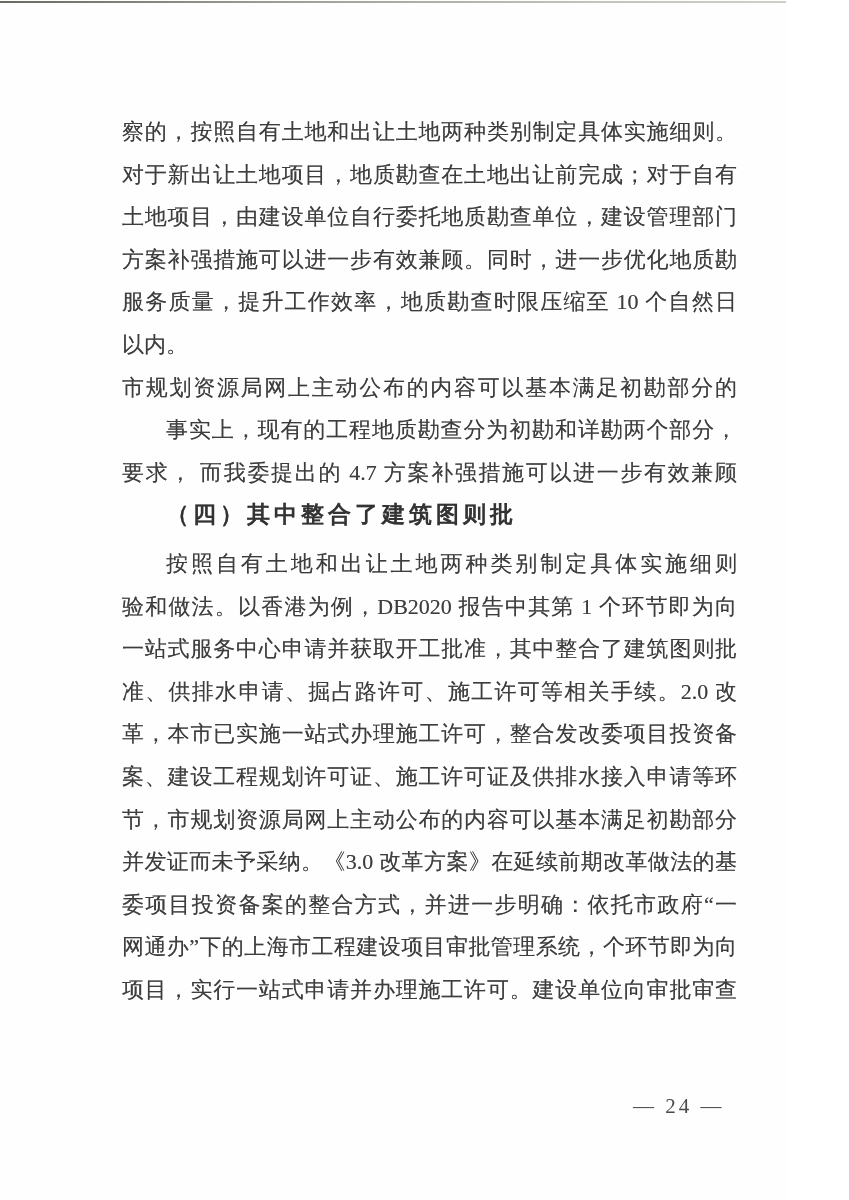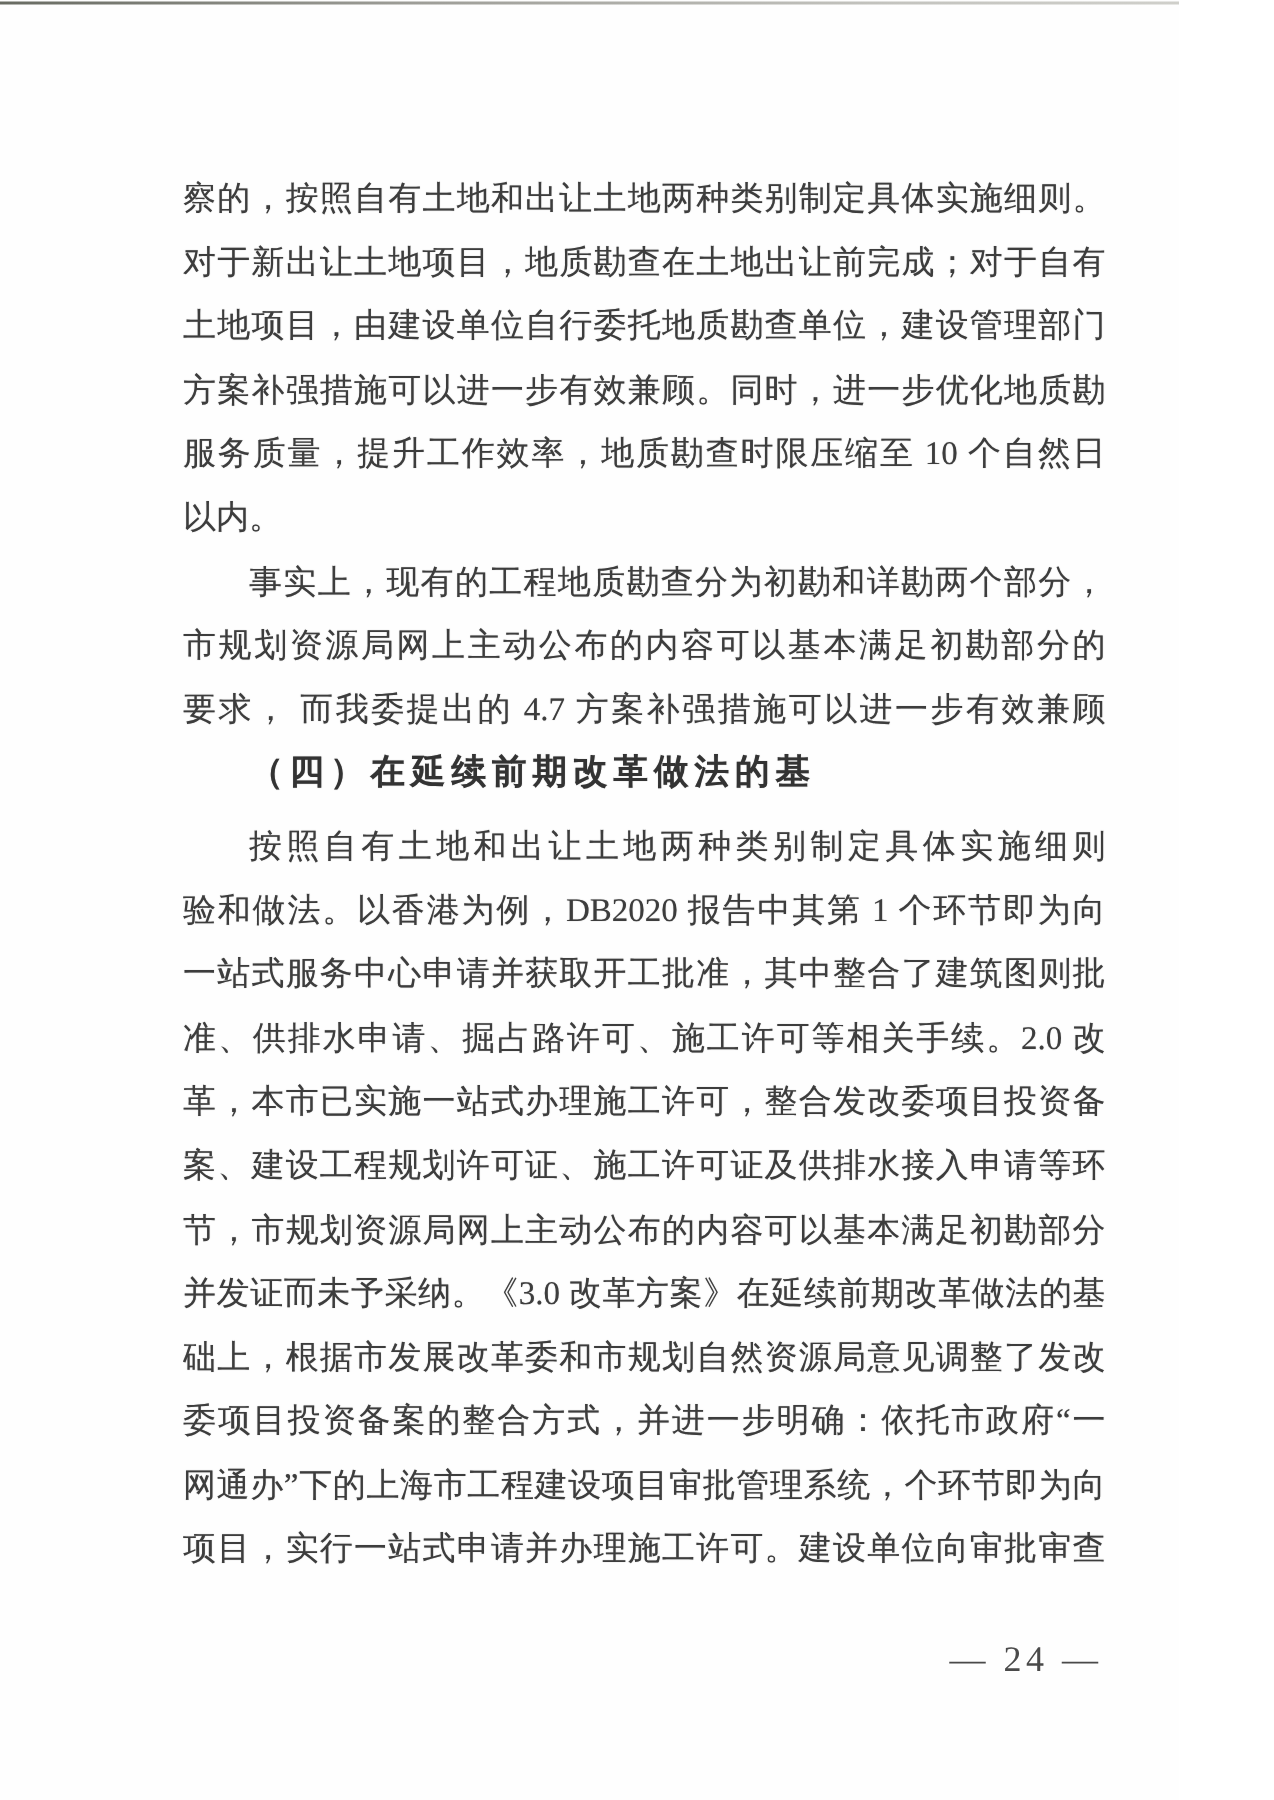--- a/index.html
+++ b/index.html
@@ -55,21 +55,21 @@
     font-size: 23px;
     font-weight: bold;
     letter-spacing: 4px;
     color: #333333;
   }
 
   .footer {
     position: absolute;
     left: 633px;
     top: 1094px;
-    font-size: 24px;
+    font-size: 21px;
     letter-spacing: 3px;
     color: #4a4a4a;
     white-space: nowrap;
   }
 </style>
 </head>
 <body>
 
 <div class="page">
   <div class="scan-edge"></div>
@@ -77,35 +77,34 @@
   <main class="content">
       <div class="paragraph">
         <div class="line">察的，按照自有土地和出让土地两种类别制定具体实施细则。</div>
         <div class="line">对于新出让土地项目，地质勘查在土地出让前完成；对于自有</div>
         <div class="line">土地项目，由建设单位自行委托地质勘查单位，建设管理部门</div>
         <div class="line">方案补强措施可以进一步有效兼顾。同时，进一步优化地质勘查</div>
         <div class="line">服务质量，提升工作效率，地质勘查时限压缩至 10 个自然日</div>
         <div class="line nojust">以内。</div>
       </div>
       <div class="paragraph">
+        <div class="line">市规划资源局网上主动公布的内容可以基本满足初勘部分的</div>
         <div class="line indent">事实上，现有的工程地质勘查分为初勘和详勘两个部分，</div>
-        <div class="line">市规划资源局网上主动公布的内容可以基本满足初勘部分的</div>
         <div class="line">要求， 而我委提出的 4.7 方案补强措施可以进一步有效兼顾</div>
       </div>
-      <div class="heading">（四）在延续前期改革做法的基</div>
+      <div class="heading">（四）其中整合了建筑图则批</div>
       <div class="paragraph after-heading">
         <div class="line indent">按照自有土地和出让土地两种类别制定具体实施细则</div>
         <div class="line">验和做法。以香港为例，DB2020 报告中其第 1 个环节即为向</div>
         <div class="line">一站式服务中心申请并获取开工批准，其中整合了建筑图则批</div>
         <div class="line">准、供排水申请、掘占路许可、施工许可等相关手续。2.0 改</div>
         <div class="line">革，本市已实施一站式办理施工许可，整合发改委项目投资备</div>
         <div class="line">案、建设工程规划许可证、施工许可证及供排水接入申请等环</div>
         <div class="line">节，市规划资源局网上主动公布的内容可以基本满足初勘部分的</div>
         <div class="line">并发证而未予采纳。《3.0 改革方案》在延续前期改革做法的基</div>
-        <div class="line">础上，根据市发展改革委和市规划自然资源局意见调整了发改</div>
         <div class="line">委项目投资备案的整合方式，并进一步明确：依托市政府“一</div>
         <div class="line">网通办”下的上海市工程建设项目审批管理系统，个环节即为向</div>
         <div class="line">项目，实行一站式申请并办理施工许可。建设单位向审批审查</div>
       </div>
     </main>
 
   <div class="footer">— 24 —</div>
 </div>
 
 </body></html>

